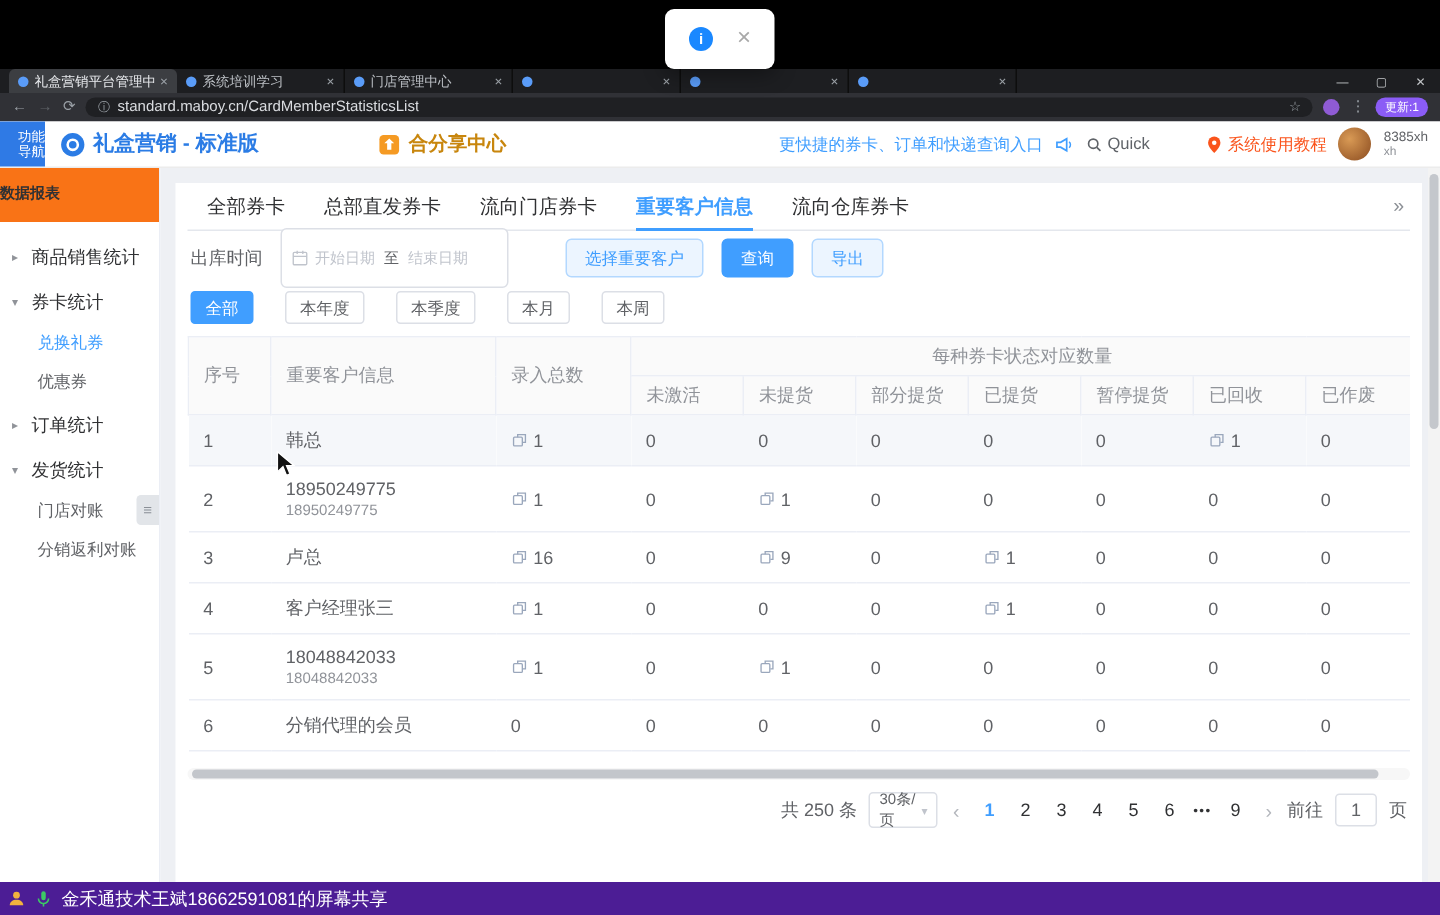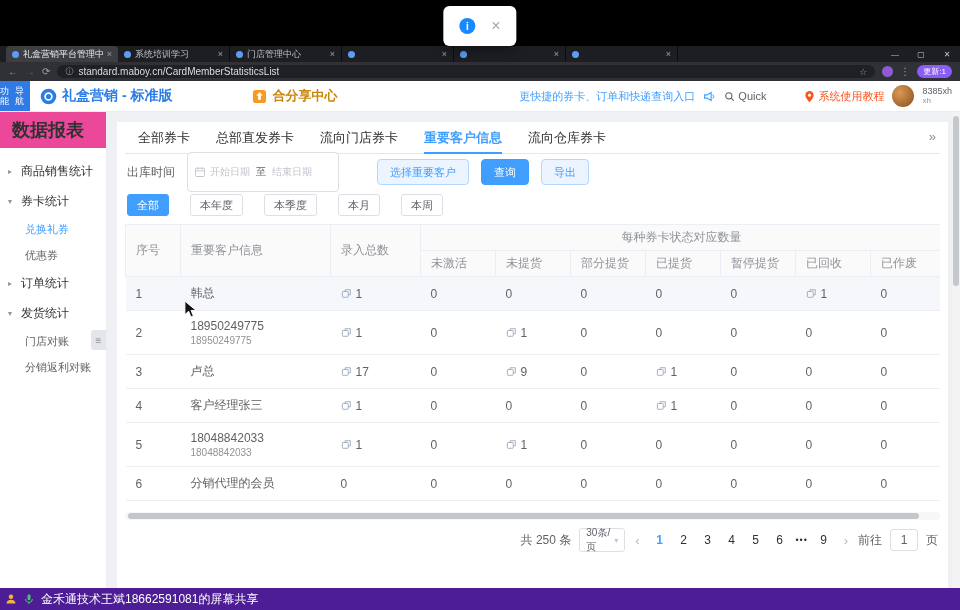--- a/index.html
+++ b/index.html
@@ -36,41 +36,41 @@
   .url-info{font-size:8px;color:#9aa0a6}
   .url-text{font-size:10px;color:#dadce0;white-space:nowrap;overflow:hidden}
   .url-star{margin-left:auto;font-size:9px;color:#9aa0a6;cursor:pointer}
   .ab-right{display:flex;align-items:center;gap:7px}
   .ab-avatar{width:11px;height:11px;border-radius:50%;background:#8f5bd4;cursor:pointer}
   .update-pill{background:#8b5cf6;color:#fff;font-size:8px;border-radius:7px;padding:1px 6px;cursor:pointer}
 
   
   .app-header{height:31px;background:#fff;display:flex;align-items:center;border-bottom:1px solid #ececec}
   .nav-box{width:30px;height:30px;background:#2f7ae5;color:#fff;font-size:9px;line-height:10px;
-    display:flex;align-items:center;justify-content:center;flex:none;cursor:pointer}
+    display:flex;flex-direction:column;align-items:flex-end;justify-content:center;flex:none;cursor:pointer}
   .logo{display:flex;align-items:center;gap:5px;margin-left:10px}
   .logo-text{font-size:14px;font-weight:bold;color:#2b7ce5;white-space:nowrap}
   .center-link{display:flex;align-items:center;gap:5px;margin-left:80px;cursor:pointer}
   .center-text{font-size:13px;font-weight:bold;color:#c8860d;white-space:nowrap}
   .hdr-right{display:flex;align-items:center;gap:8px;margin-left:auto;padding-right:8px}
   .promo{font-size:11px;color:#409eff;white-space:nowrap;cursor:pointer}
   .quick{display:flex;align-items:center;gap:3px;font-size:11px;color:#5f6368;cursor:pointer}
   .tutorial{display:flex;align-items:center;gap:3px;font-size:11px;color:#fa541c;margin-left:30px;
     white-space:nowrap;cursor:pointer}
   .hdr-avatar{width:22px;height:22px;border-radius:50%;flex:none;cursor:pointer;
     background:radial-gradient(circle at 35% 35%,#d99a55,#8a4b1f)}
   .user-block{display:flex;flex-direction:column;line-height:10px}
   .user-name{font-size:9px;color:#606266}
   .user-sub{font-size:8px;color:#909399}
 
   
   .app-body{display:flex;height:476px}
   aside{width:107px;background:#fff;position:relative;flex:none;border-right:1px solid #ebeef5}
-  .side-title{height:36px;line-height:36px;background:#ec4899;font-size:18px;font-weight:bold;
-    color:#303133;padding-left:12px}
+  .side-title{height:36px;line-height:36px;background:#f97316;font-size:10px;font-weight:bold;
+    color:#303133;}
   .menu{padding-top:8px}
   .m-item{height:30px;display:flex;align-items:center;gap:4px;padding-left:8px;font-size:12px;
     color:#303133;cursor:pointer;white-space:nowrap}
   .m-caret{font-size:8px;color:#909399;width:9px;flex:none}
   .m-sub{height:26px;line-height:26px;padding-left:25px;font-size:11px;color:#606266;cursor:pointer;white-space:nowrap}
   .m-sub.active{color:#409eff}
   .side-handle{position:absolute;right:0;top:218px;width:15px;height:20px;background:#e2e5e9;
     border-radius:3px 0 0 3px;display:flex;align-items:center;justify-content:center;
     font-size:10px;color:#8a8f96;cursor:pointer}
 
@@ -464,21 +464,21 @@
                     <td>3</td>
                     <td>
                       <div>卢总</div>
                     </td>
                     <td>
                       <span class="cell-num">
                         <svg width="11" height="11" viewBox="0 0 16 16" style="display:inline-block;flex:none">
                           <rect x="2" y="5" width="8.5" height="8.5" rx="1" fill="none" stroke="#9aa7bc" stroke-width="1.3"></rect>
                           <path d="M6 5V2.5h7.5V10H11" fill="none" stroke="#9aa7bc" stroke-width="1.3"></path>
                         </svg>
-                        <span>17</span>
+                        <span>16</span>
                       </span>
                     </td>
                     <td>
                       <span class="cell-num">
                         <span>0</span>
                       </span>
                     </td>
                     <td>
                       <span class="cell-num">
                         <svg width="11" height="11" viewBox="0 0 16 16" style="display:inline-block;flex:none">

